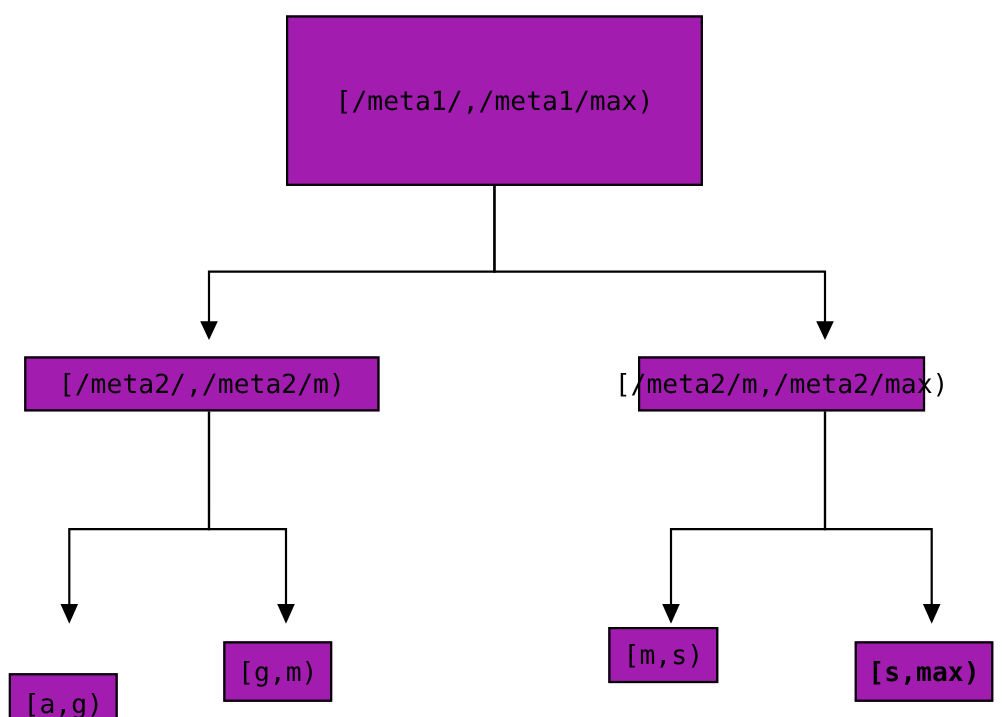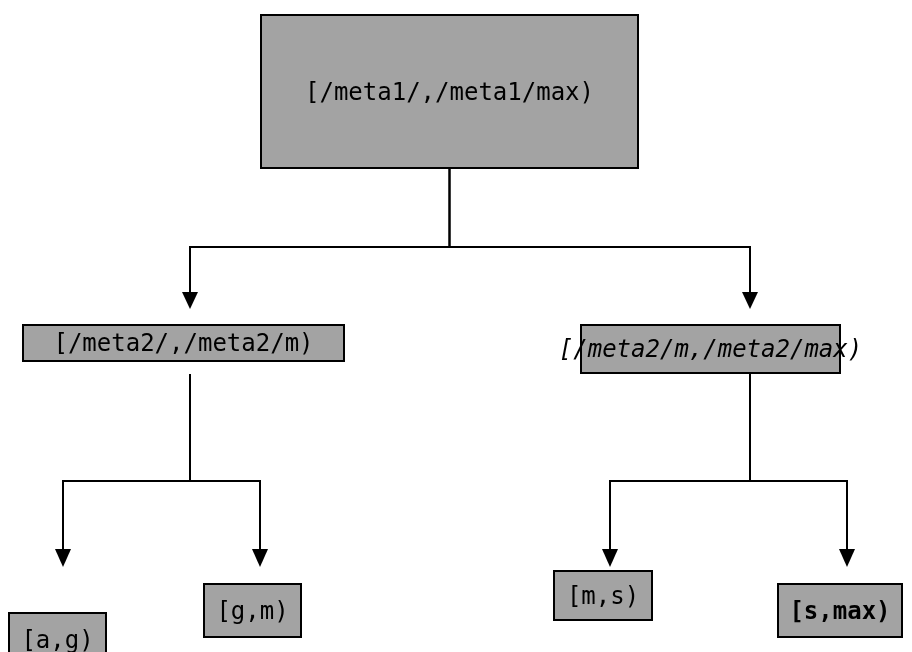--- a/index.html
+++ b/index.html
@@ -18,32 +18,32 @@
   .edges-svg {
     position: absolute;
     left: 0;
     top: 0;
     pointer-events: none;
   }
   .node {
     position: absolute;
     box-sizing: border-box;
     border: 2px solid #000000;
-    background: #a3a3a3;
+    background: #a21caf;
     color: #000000;
     display: flex;
     align-items: center;
     justify-content: center;
     font-size: 24px;
     line-height: 1;
     white-space: nowrap;
   }
   .node-root   { left: 260px; top: 14px;  width: 379px; height: 155px; }
-  .node-m2low  { left: 22px;  top: 324px; width: 323px; height: 38px; }
-  .node-m2high { left: 580px; top: 324px; width: 261px; height: 50px; font-style: italic; }
+  .node-m2low  { left: 22px;  top: 324px; width: 323px; height: 50px; }
+  .node-m2high { left: 580px; top: 324px; width: 261px; height: 50px; }
   .node-ag     { left: 8px;   top: 583px; width: 99px;  height: 55px; margin-top: 29px; }
   .node-gm     { left: 203px; top: 583px; width: 99px;  height: 55px; }
   .node-ms     { left: 553px; top: 570px; width: 100px; height: 51px; }
   .node-smax   { left: 777px; top: 583px; width: 126px; height: 55px; font-weight: bold; }
   .edge-line {
     fill: none;
     stroke: #000000;
     stroke-width: 2;
   }
   .edge-arrow {

